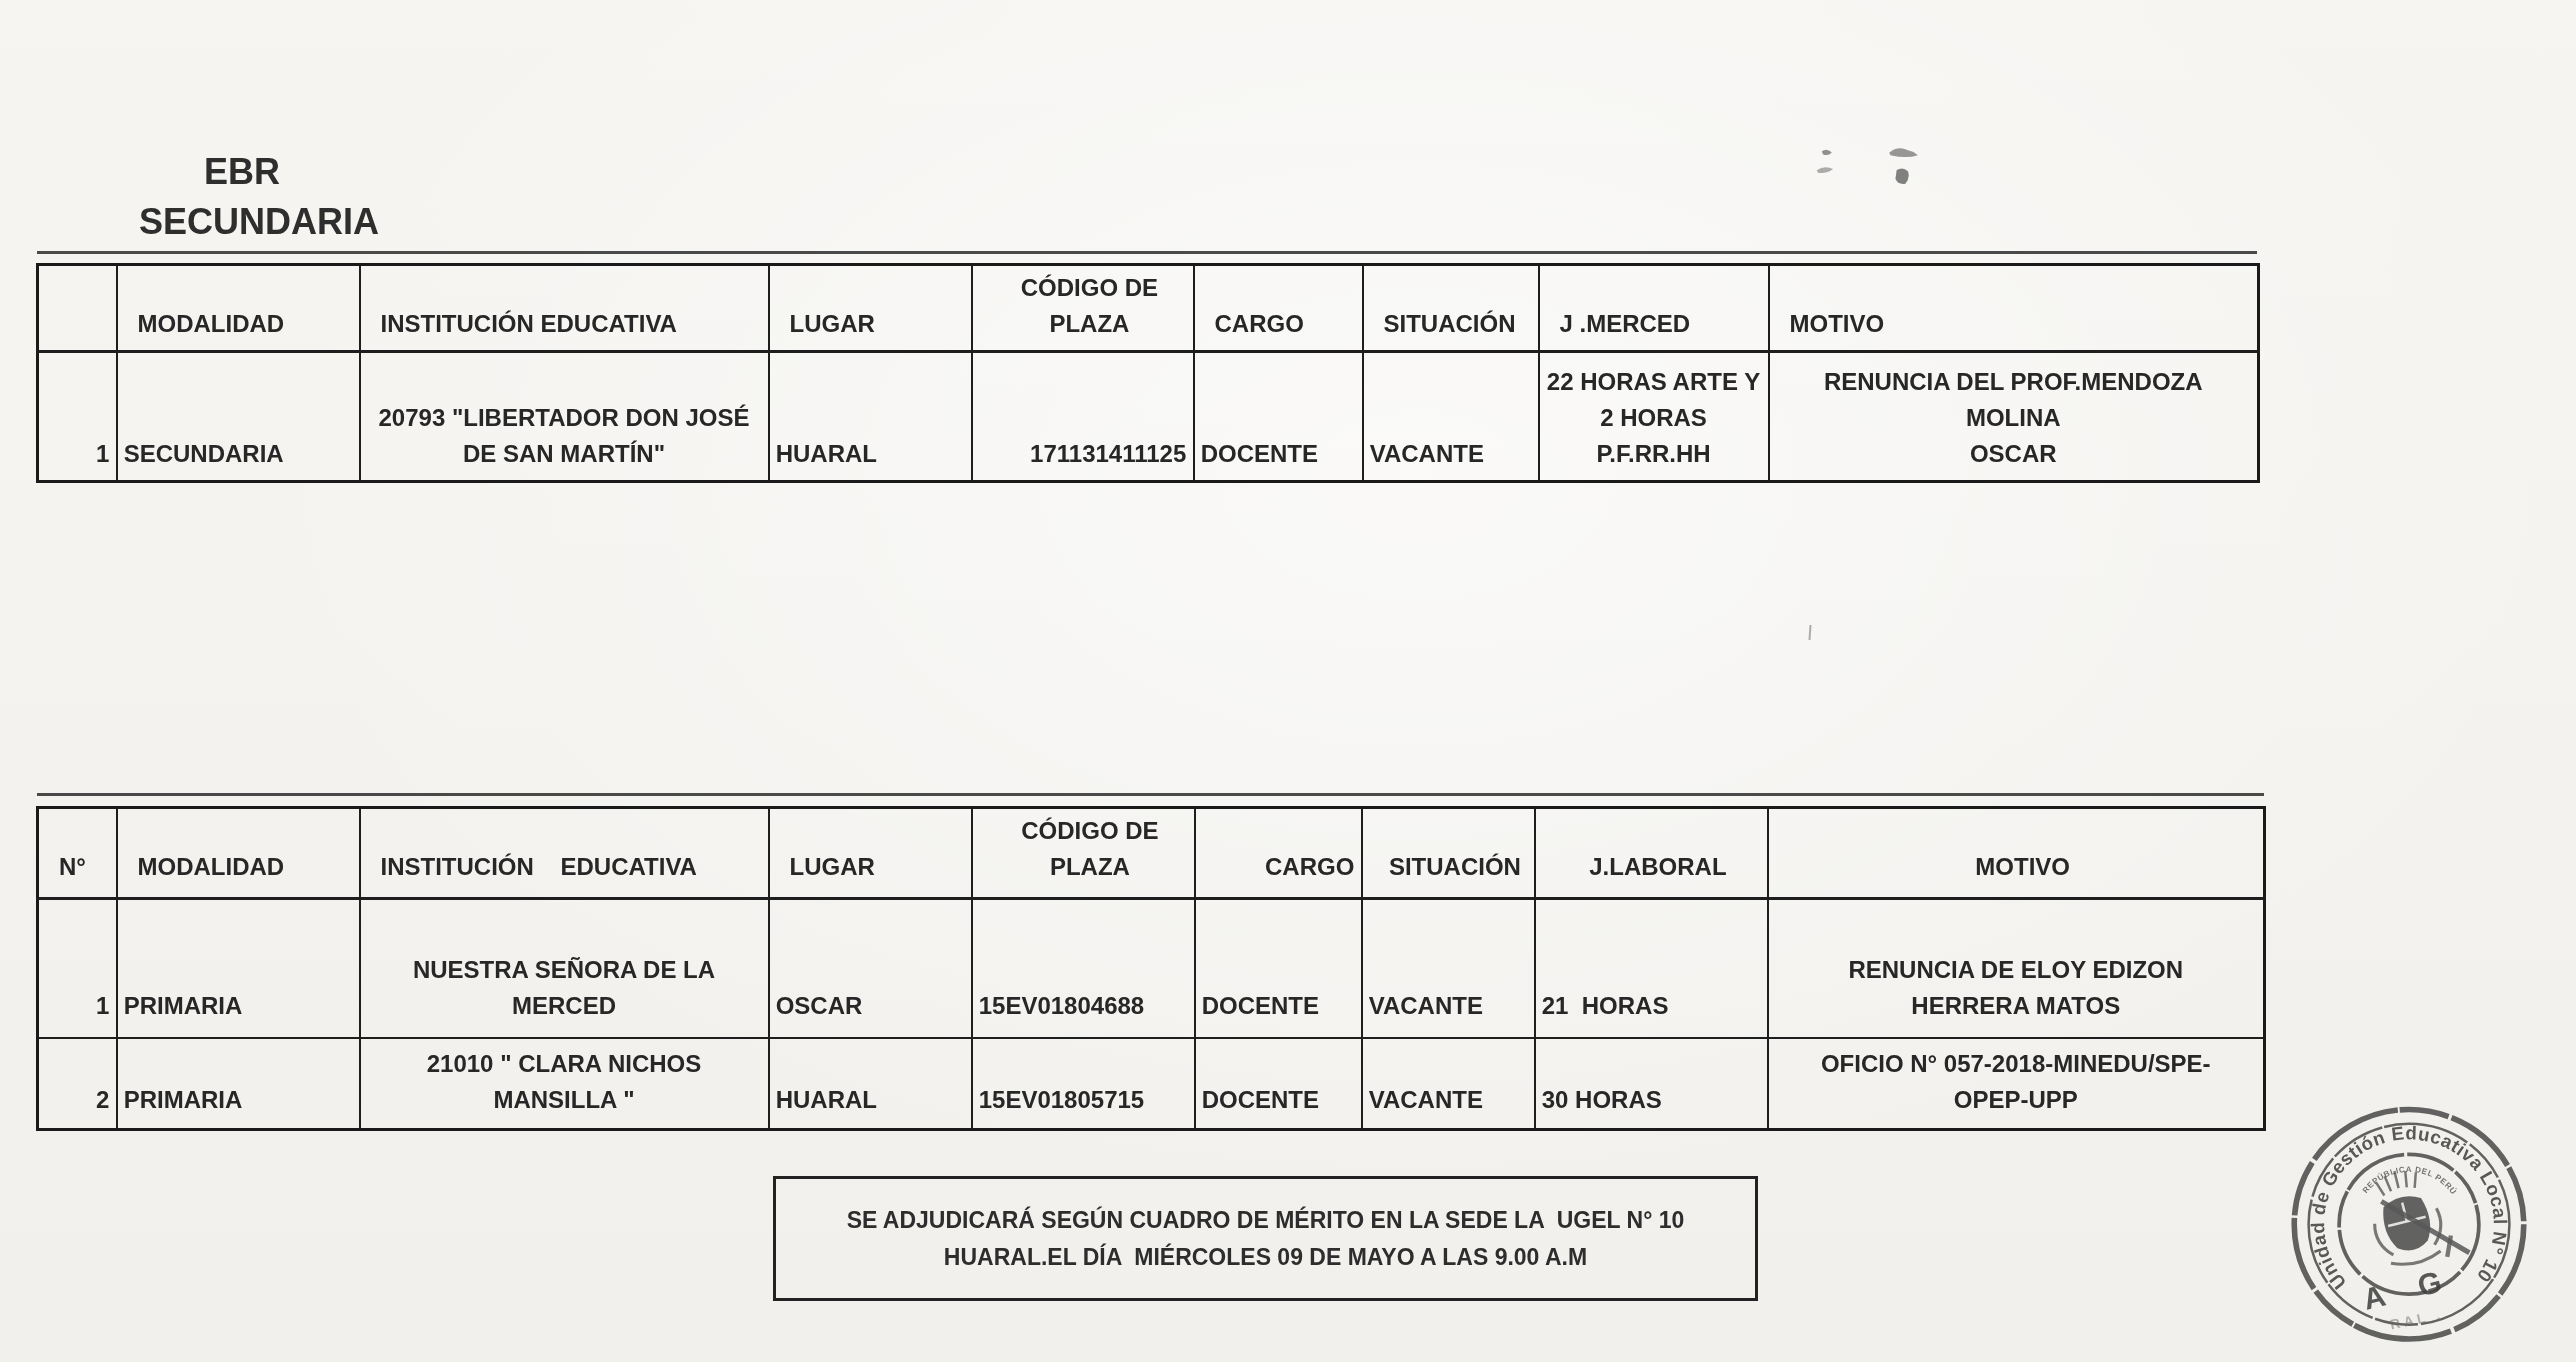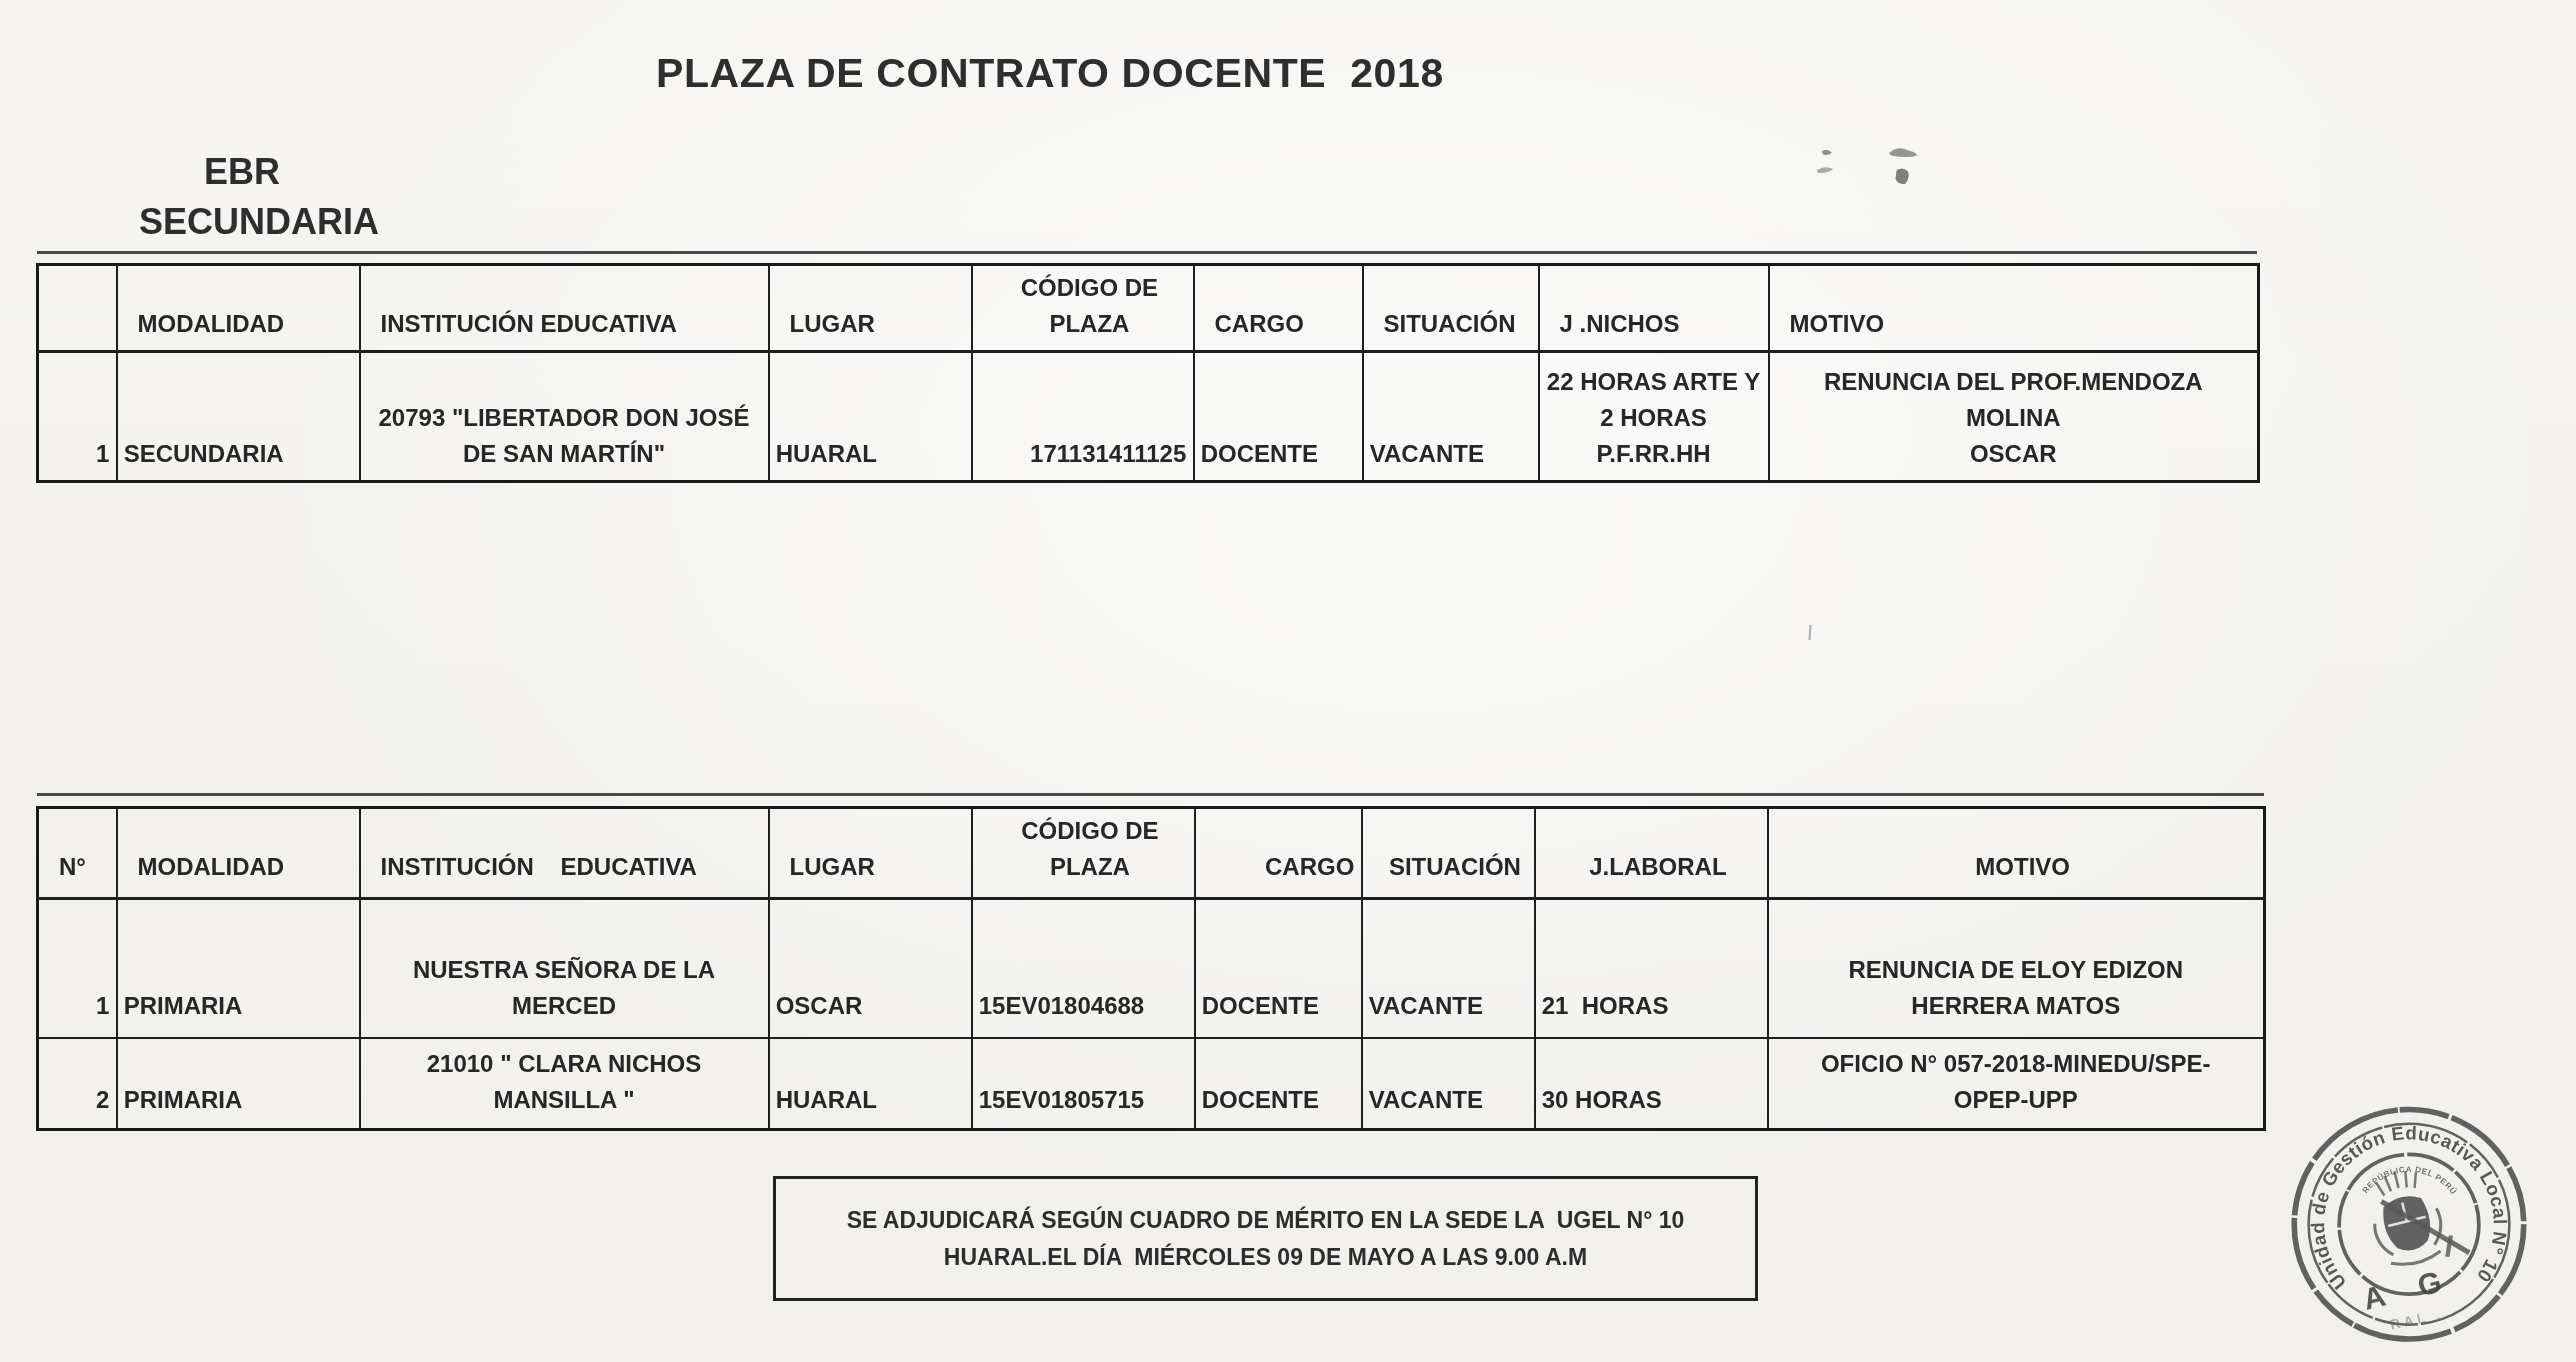--- a/index.html
+++ b/index.html
@@ -76,21 +76,20 @@
     white-space:pre-wrap;color:#2d2d2d;
   }
   
   .stamp{position:absolute;left:2261px;top:1102px;width:296px;height:252px;}
 </style>
 </head>
 <body>
 
 <div id="page">
 
-  <div class="doc-title">PLAZA DE CONTRATO DOCENTE  2018</div>
 
   <svg class="smudge" style="left:1813px;top:140px;" width="44" height="44" viewBox="0 0 70 70">
     <path d="M14 18 q8 -6 16 2 q-6 6 -14 3 Z" fill="#4a4a4a" opacity=".75"></path>
     <path d="M6 48 q12 -8 26 -2 q-10 8 -24 6 Z" fill="#5a5a5a" opacity=".6"></path>
   </svg>
   <svg class="smudge" style="left:1883px;top:139px;" width="56" height="56" viewBox="0 0 90 90">
     <path d="M10 22 q14 -12 30 -4 q10 2 16 8 q-18 6 -44 0 Z" fill="#4a4a4a" opacity=".7"></path>
     <path d="M22 50 q10 -6 18 2 q4 10 -4 20 q-12 2 -16 -8 Z" fill="#3f3f3f" opacity=".8"></path>
   </svg>
   <div class="tick-mark"></div>
@@ -117,21 +116,21 @@
     <tbody>
         <tr class="hdr">
       <td class="al"></td>
       <td class="al">MODALIDAD</td>
       <td class="al">INSTITUCIÓN EDUCATIVA</td>
       <td class="al">LUGAR</td>
       <td class="ac">CÓDIGO DE
 PLAZA</td>
       <td class="al">CARGO</td>
       <td class="al">SITUACIÓN</td>
-      <td class="al">J .NICHOS</td>
+      <td class="al">J .MERCED</td>
       <td class="al motivo-hdr1">MOTIVO</td>
     </tr>
     <tr class="r0">
       <td class="ar num">1</td>
       <td class="al">SECUNDARIA</td>
       <td class="ac inst1">20793 "LIBERTADOR DON JOSÉ
 DE SAN MARTÍN"</td>
       <td class="al">HUARAL</td>
       <td class="ar code1">171131411125</td>
       <td class="al">DOCENTE</td>

